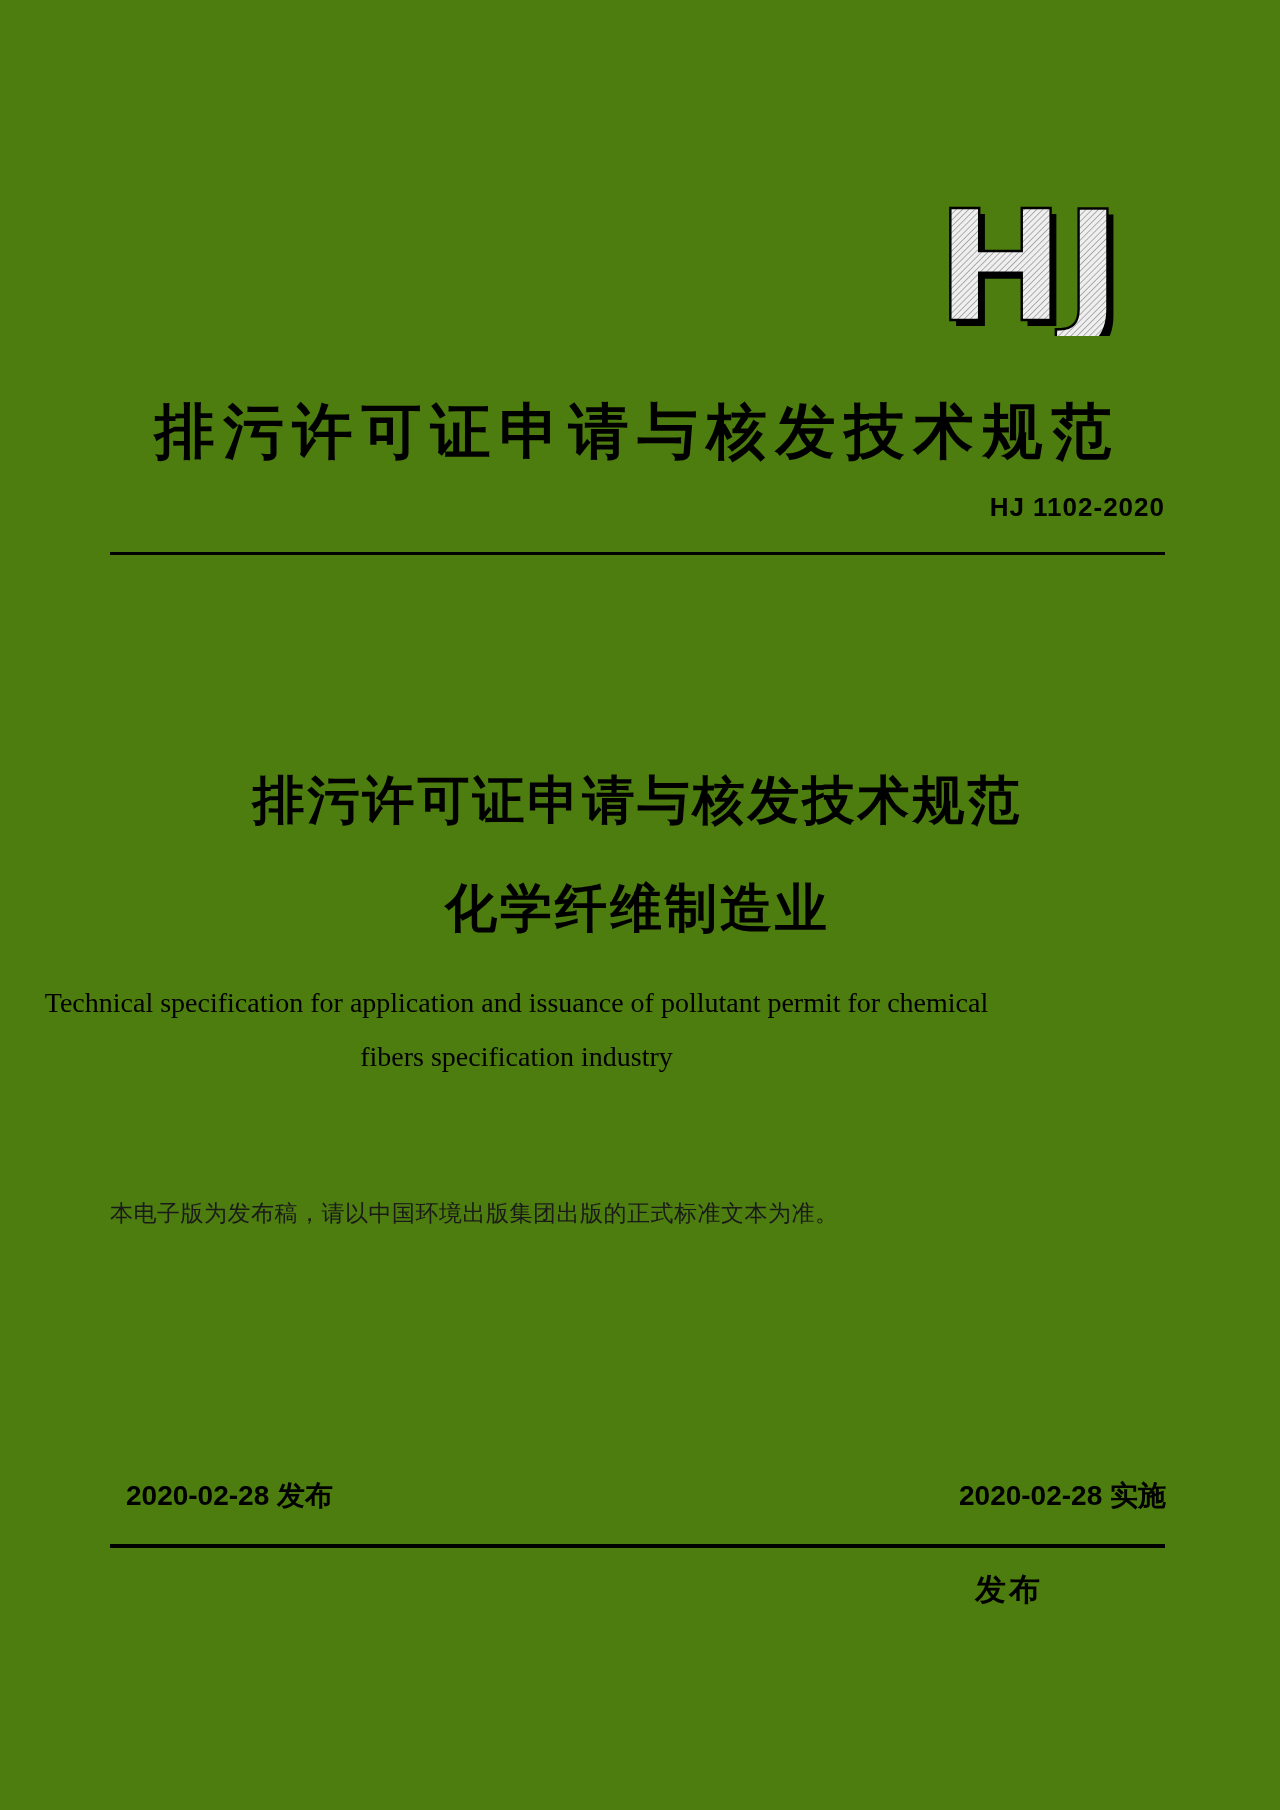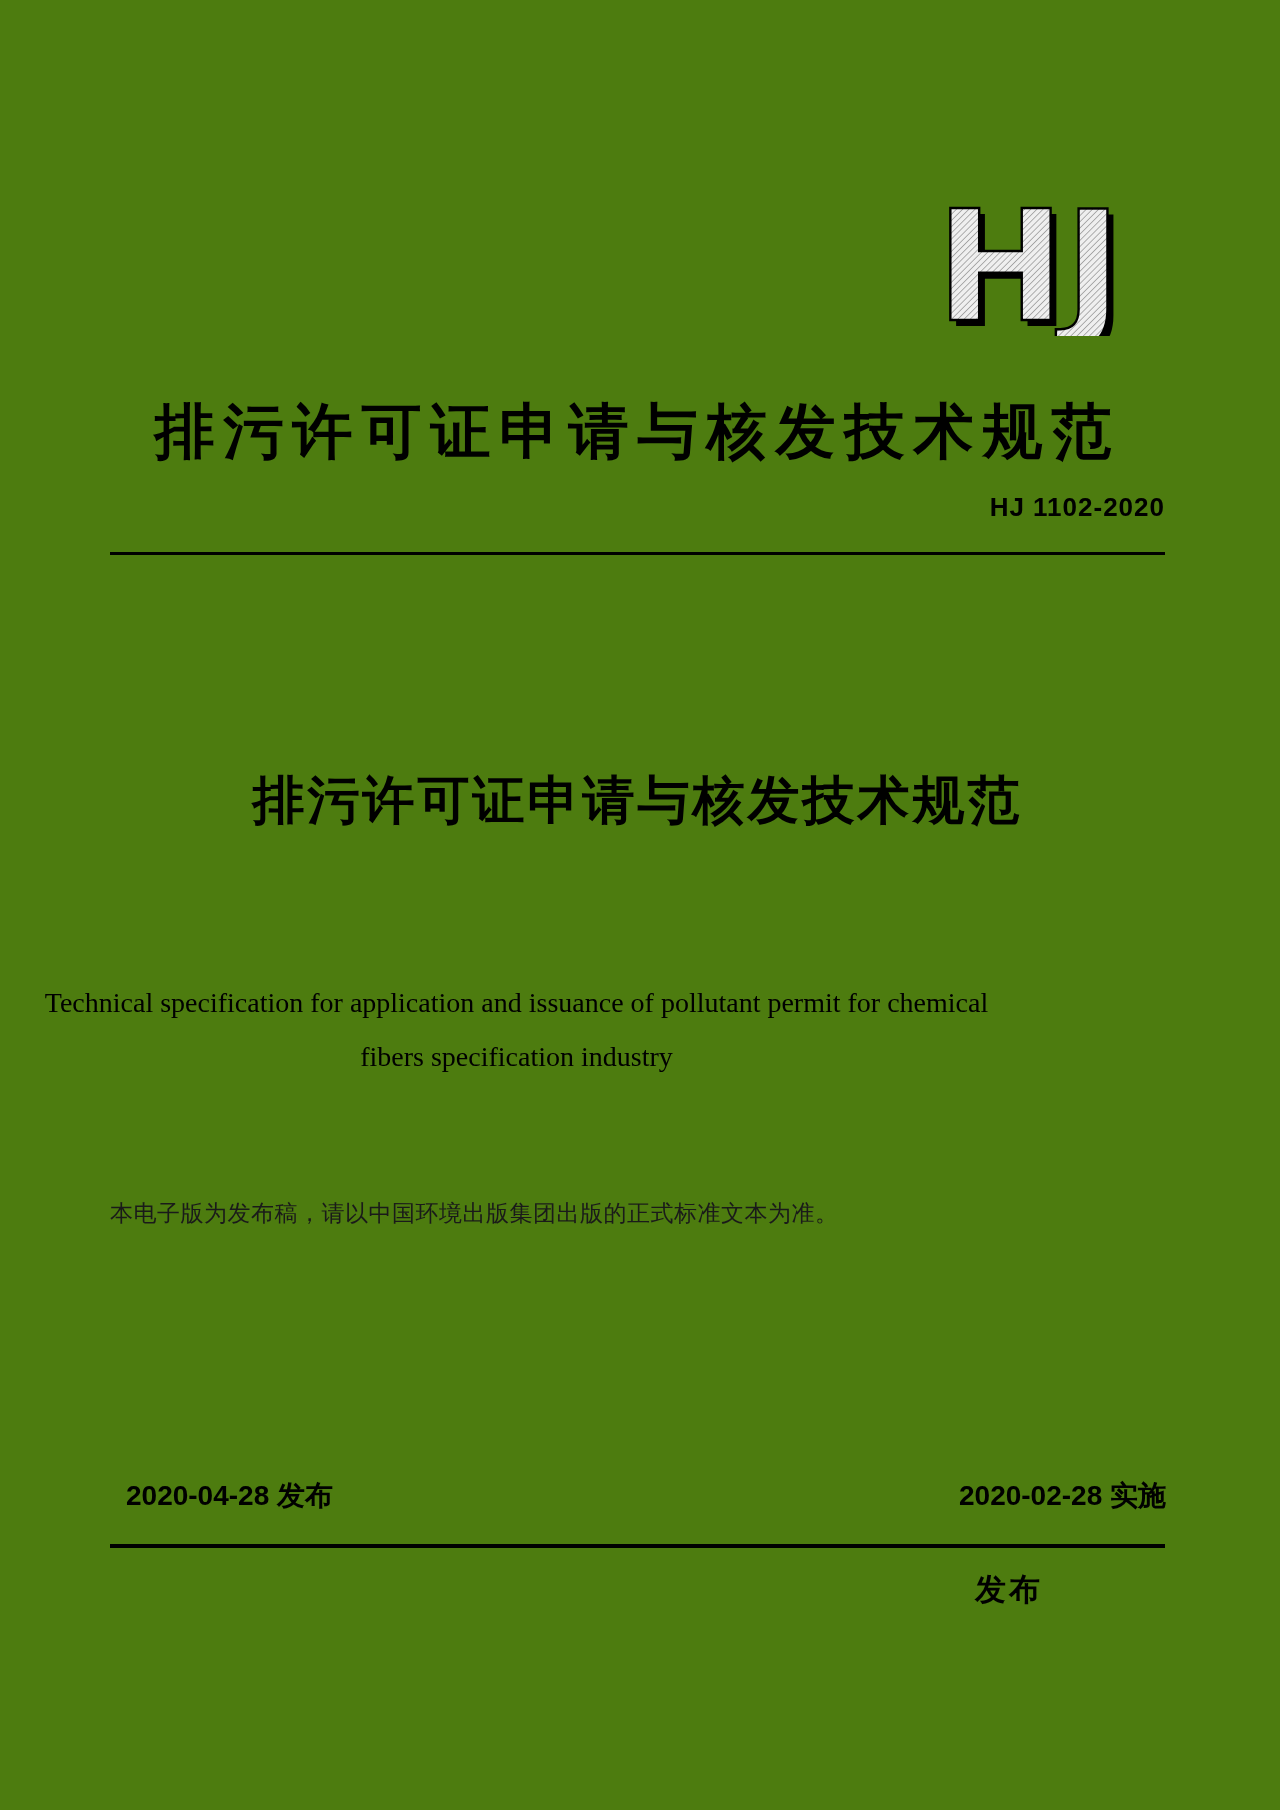--- a/index.html
+++ b/index.html
@@ -149,29 +149,30 @@
   </svg>
 
   <div class="category-title">排污许可证申请与核发技术规范</div>
 
   <div class="standard-number">HJ 1102-2020</div>
 
   <div class="rule-top"></div>
 
   <div class="title-zh title-zh-1">排污许可证申请与核发技术规范</div>
 
+  <div class="title-zh title-zh-2">化学纤维制造业</div>
 
   <div class="title-en title-en-1">Technical specification for application and issuance of pollutant permit for chemical</div>
 
   <div class="title-en title-en-2">fibers specification industry</div>
 
   <div class="note">本电子版为发布稿，请以中国环境出版集团出版的正式标准文本为准。</div>
 
   <div class="dates-row">
-    <span>2020-04-28 发布</span>
+    <span>2020-02-28 发布</span>
     <span>2020-02-28 实施</span>
   </div>
 
   <div class="rule-bottom"></div>
 
 
   <div class="publish-label">发布</div>
 
 </div>
 

